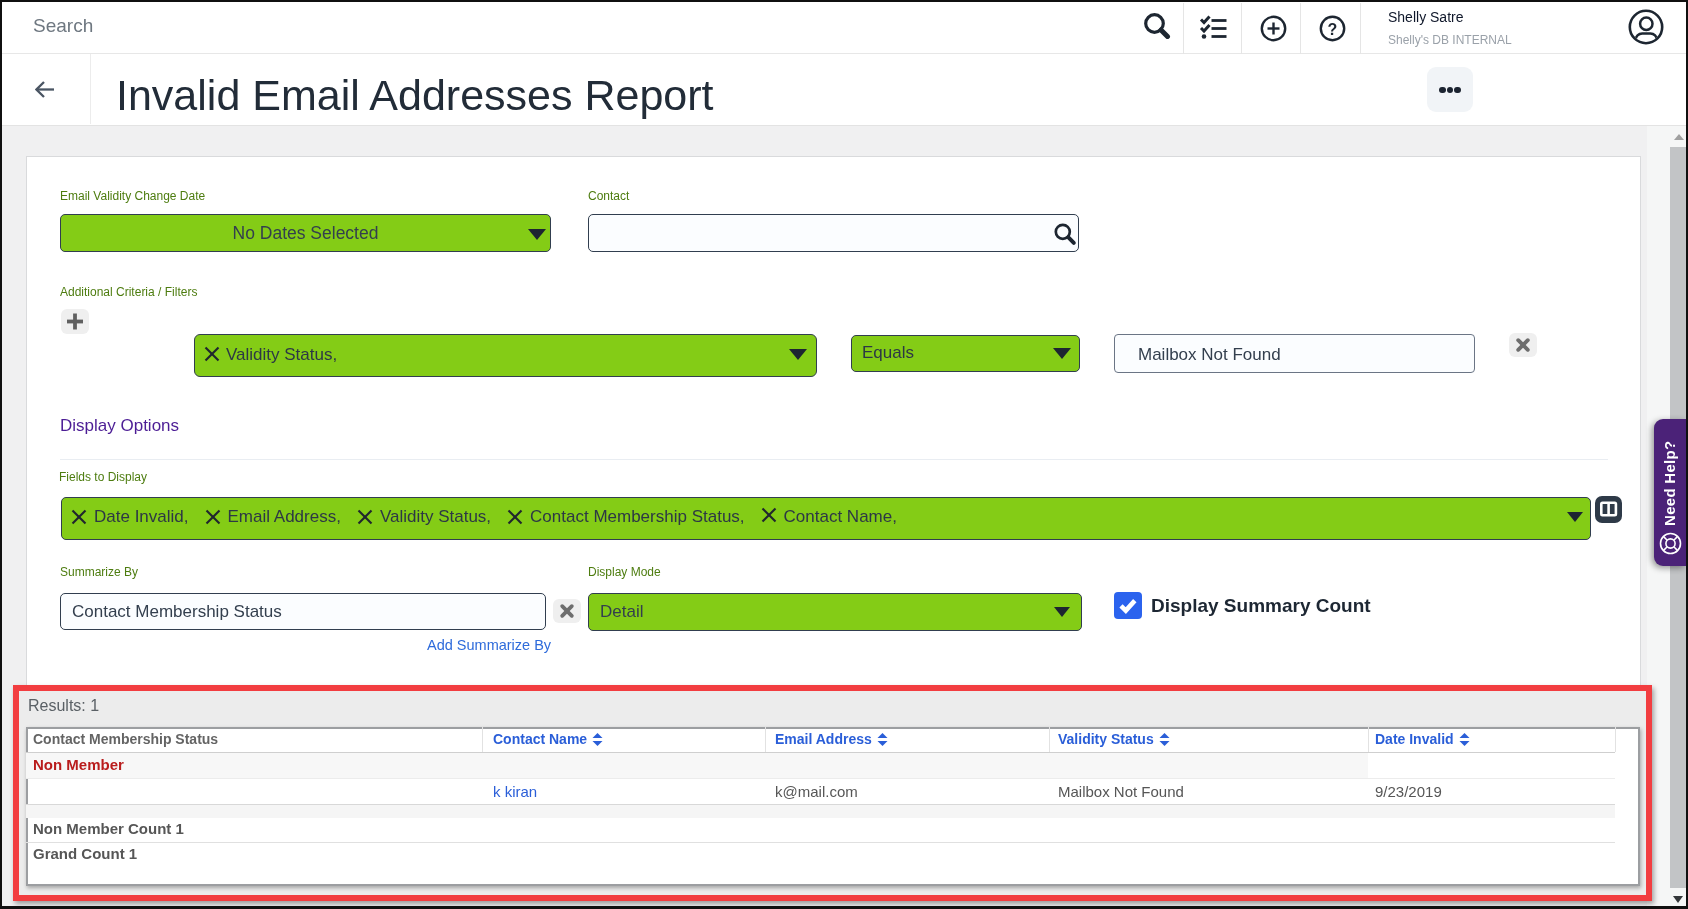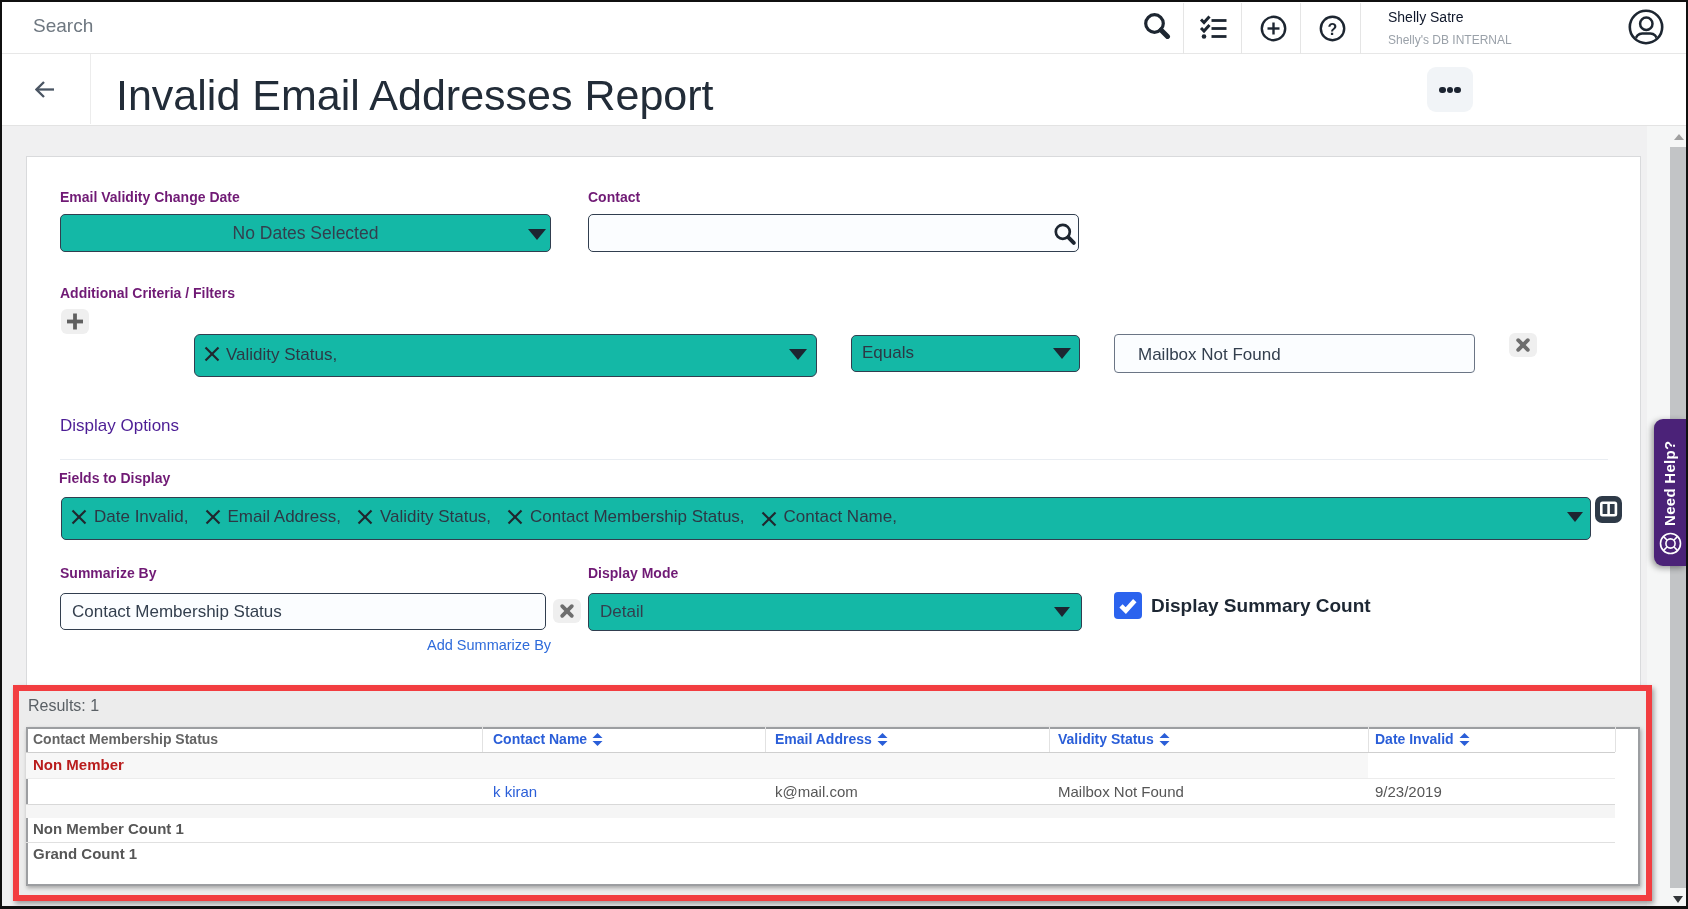--- a/index.html
+++ b/index.html
@@ -20,22 +20,22 @@
 
 #header { left:2px; top:54px; width:1684px; height:72px; background:#fff; border-bottom:1px solid #e3e3e3; z-index:4; }
 #backcol { left:0; top:0; width:89px; height:70px; border-right:1px solid #ececec; position:absolute; }
 #title { left:114px; top:17px; font-size:43px; letter-spacing:0.3px; color:#222c38; letter-spacing:0px; position:absolute; }
 #dots { left:1425px; top:13px; width:46px; height:45px; background:#f1f4f7; border-radius:9px; position:absolute; }
 #dots span { position:absolute; width:6.6px; height:6.6px; border-radius:50%; background:#1c2430; top:19.5px; }
 #runbtn { left:1489px; top:13px; width:172px; height:45px; background:#1a2432; border-radius:8px; color:#fff; font-size:16px; font-weight:bold; text-align:center; line-height:45px; position:absolute; }
 
 
 #card { left:26px; top:156px; width:1615px; height:533px; background:#fff; border:1px solid #d9dadc; z-index:1; }
-.lbl { position:absolute; font-size:14px; font-weight:bold; color:#701a75; }
-.inp { position:absolute; border:1.5px solid #313e4f; border-radius:5px; background:#14b8a6; }
+.lbl { position:absolute; font-size:12px; font-weight:normal; color:#4d7c0f; }
+.inp { position:absolute; border:1.5px solid #313e4f; border-radius:5px; background:#84cc16; }
 .caret { position:absolute; width:0; height:0; border-left:8px solid transparent; border-right:8px solid transparent; border-top:10px solid #1d2531; }
 .xthin { stroke:#20262e; stroke-width:2.1; fill:none; }
 .graybtn { position:absolute; background:#efefef; border-radius:6px; }
 
 
 #redbox { left:13px; top:685px; width:1639px; height:216px; border:6px solid #f23d40; background:#ececec; box-shadow:2px 3px 5px rgba(0,0,0,0.35); z-index:2; }
 #results { position:absolute; font-size:16px; color:#5a6065; }
 #rtable { left:26px; top:727px; width:1614px; height:159px; background:#fff; border:2px solid #9c9ea1; box-shadow:1px 2px 4px rgba(0,0,0,0.3); z-index:3; font-family:"Liberation Sans", sans-serif; }
 .th { position:absolute; font-size:15px; font-weight:bold; }
 .thblue { color:#2a5ed8;text-align:right; }
@@ -173,21 +173,21 @@
           <line x1="14.5" y1="1.5" x2="1.5" y2="14.5" class="xthin"></line>
         </svg>Email Address,</span>
     <span style="display:flex;align-items:center;gap:7px"><svg width="16" height="16" viewBox="0 0 16 16">
           <line x1="1.5" y1="1.5" x2="14.5" y2="14.5" class="xthin"></line>
           <line x1="14.5" y1="1.5" x2="1.5" y2="14.5" class="xthin"></line>
         </svg>Validity Status,</span>
     <span style="display:flex;align-items:center;gap:7px"><svg width="16" height="16" viewBox="0 0 16 16">
           <line x1="1.5" y1="1.5" x2="14.5" y2="14.5" class="xthin"></line>
           <line x1="14.5" y1="1.5" x2="1.5" y2="14.5" class="xthin"></line>
         </svg>Contact Membership Status,</span>
-    <span style="display:flex;align-items:flex-end;gap:7px"><svg width="16" height="16" viewBox="0 0 16 16">
+    <span style="display:flex;align-items:flex-start;gap:7px"><svg width="16" height="16" viewBox="0 0 16 16">
           <line x1="1.5" y1="1.5" x2="14.5" y2="14.5" class="xthin"></line>
           <line x1="14.5" y1="1.5" x2="1.5" y2="14.5" class="xthin"></line>
         </svg>Contact Name,</span>
   </div>
   <div class="caret" style="left:1540px; top:355px"></div>
   <div class="abs" style="left:1568px; top:339px; width:27px; height:27px; background:#2e3a48; border-radius:7px">
     <svg width="27" height="27" viewBox="0 0 27 27">
       <rect x="6.3" y="6.8" width="14.6" height="12.4" rx="1.2" fill="none" stroke="#fff" stroke-width="2.6"></rect>
       <line x1="13.6" y1="6.8" x2="13.6" y2="19.2" stroke="#fff" stroke-width="2.6"></line>
     </svg>

